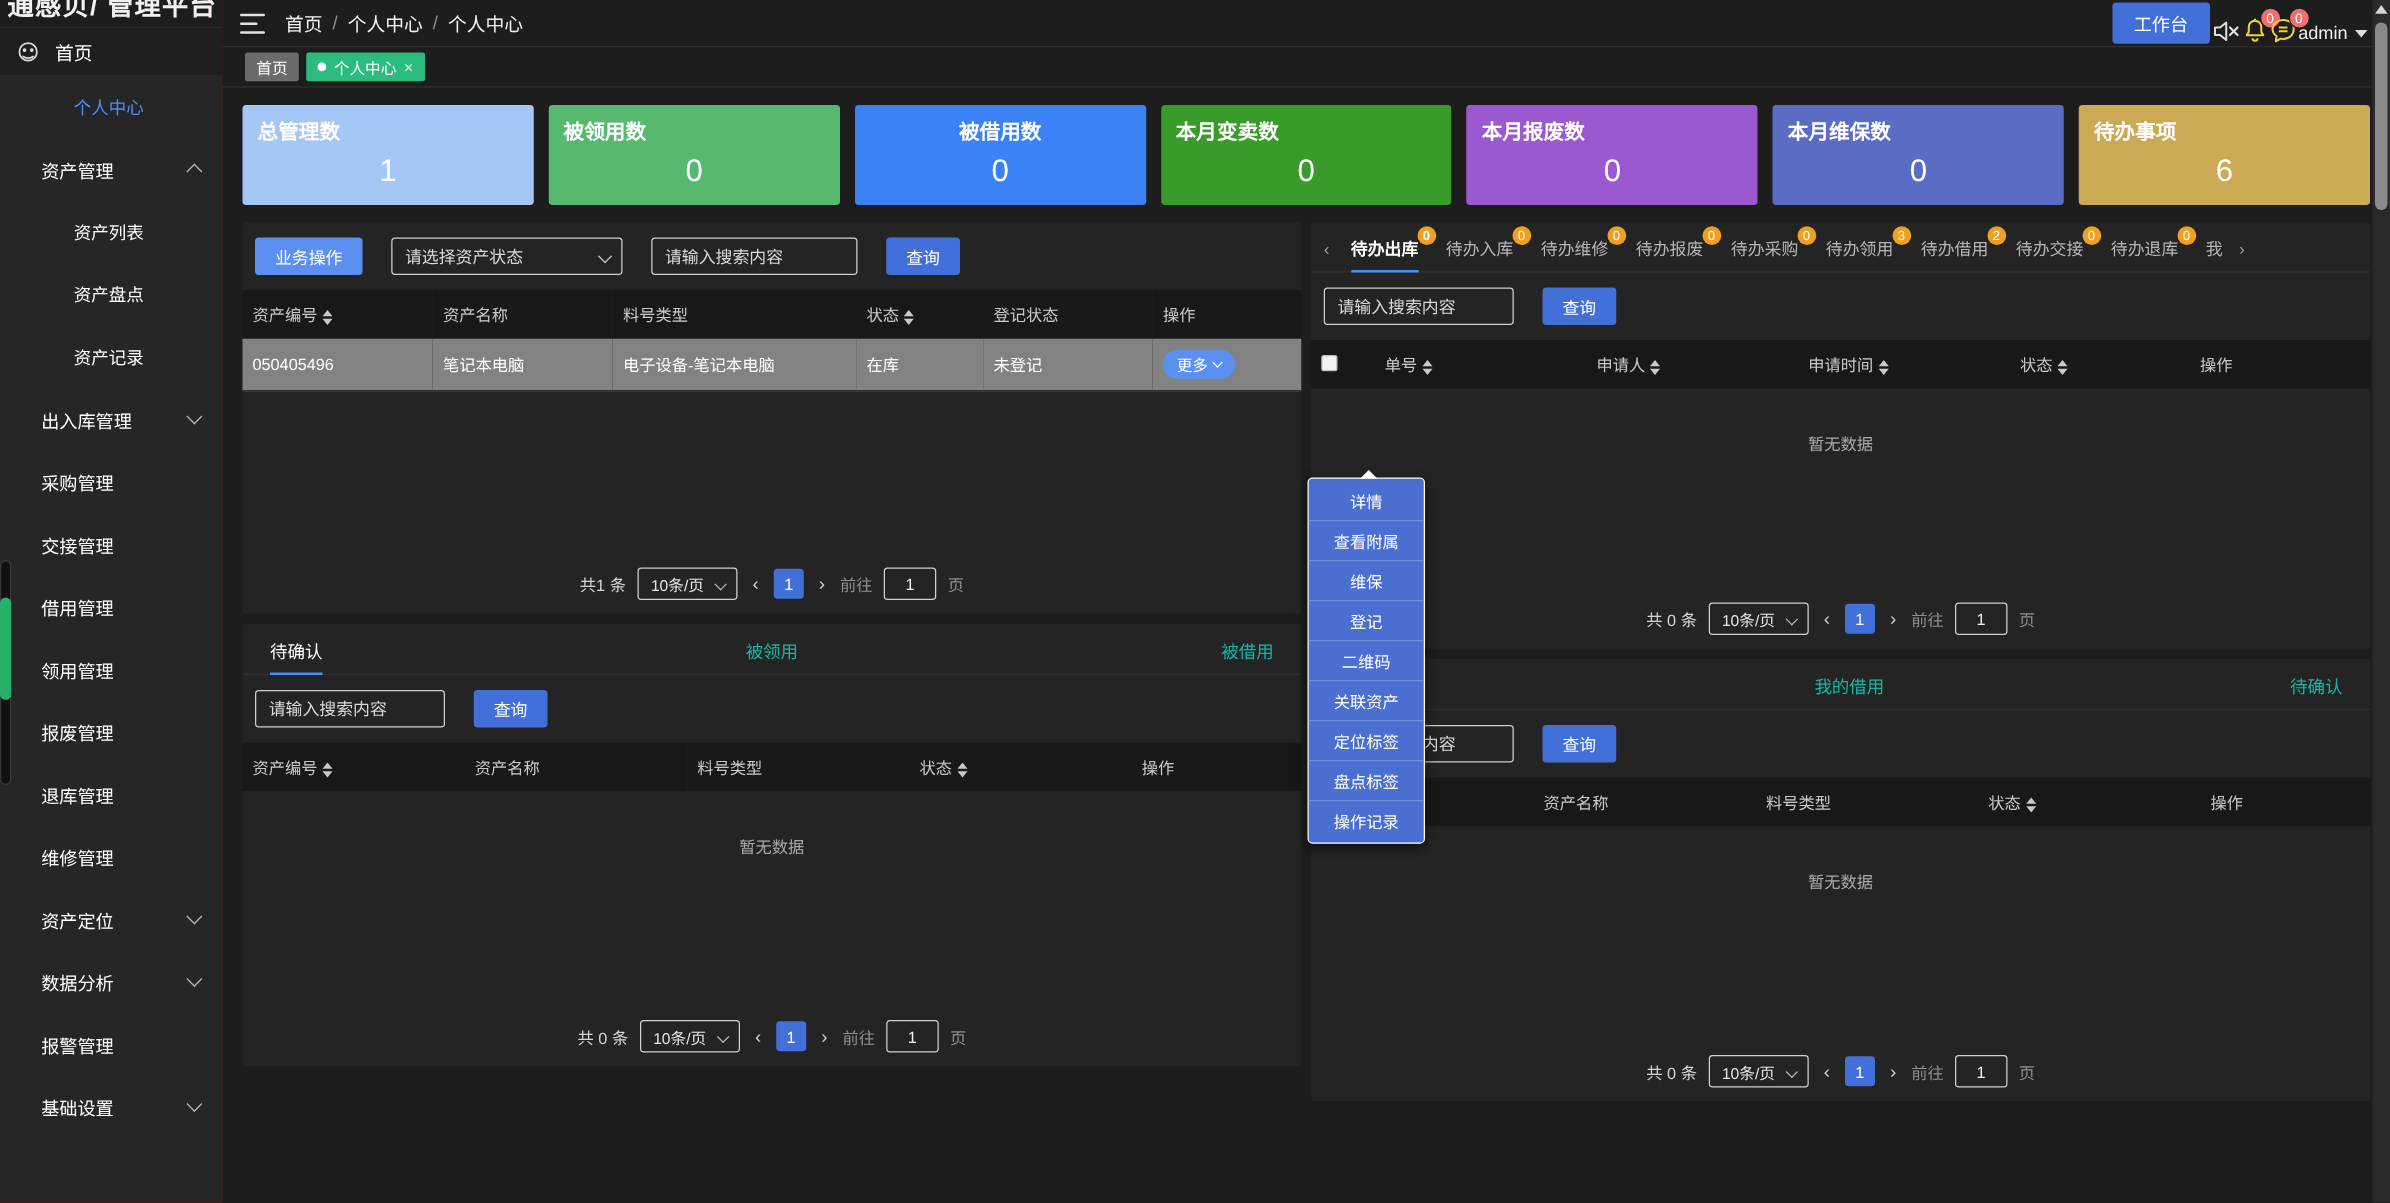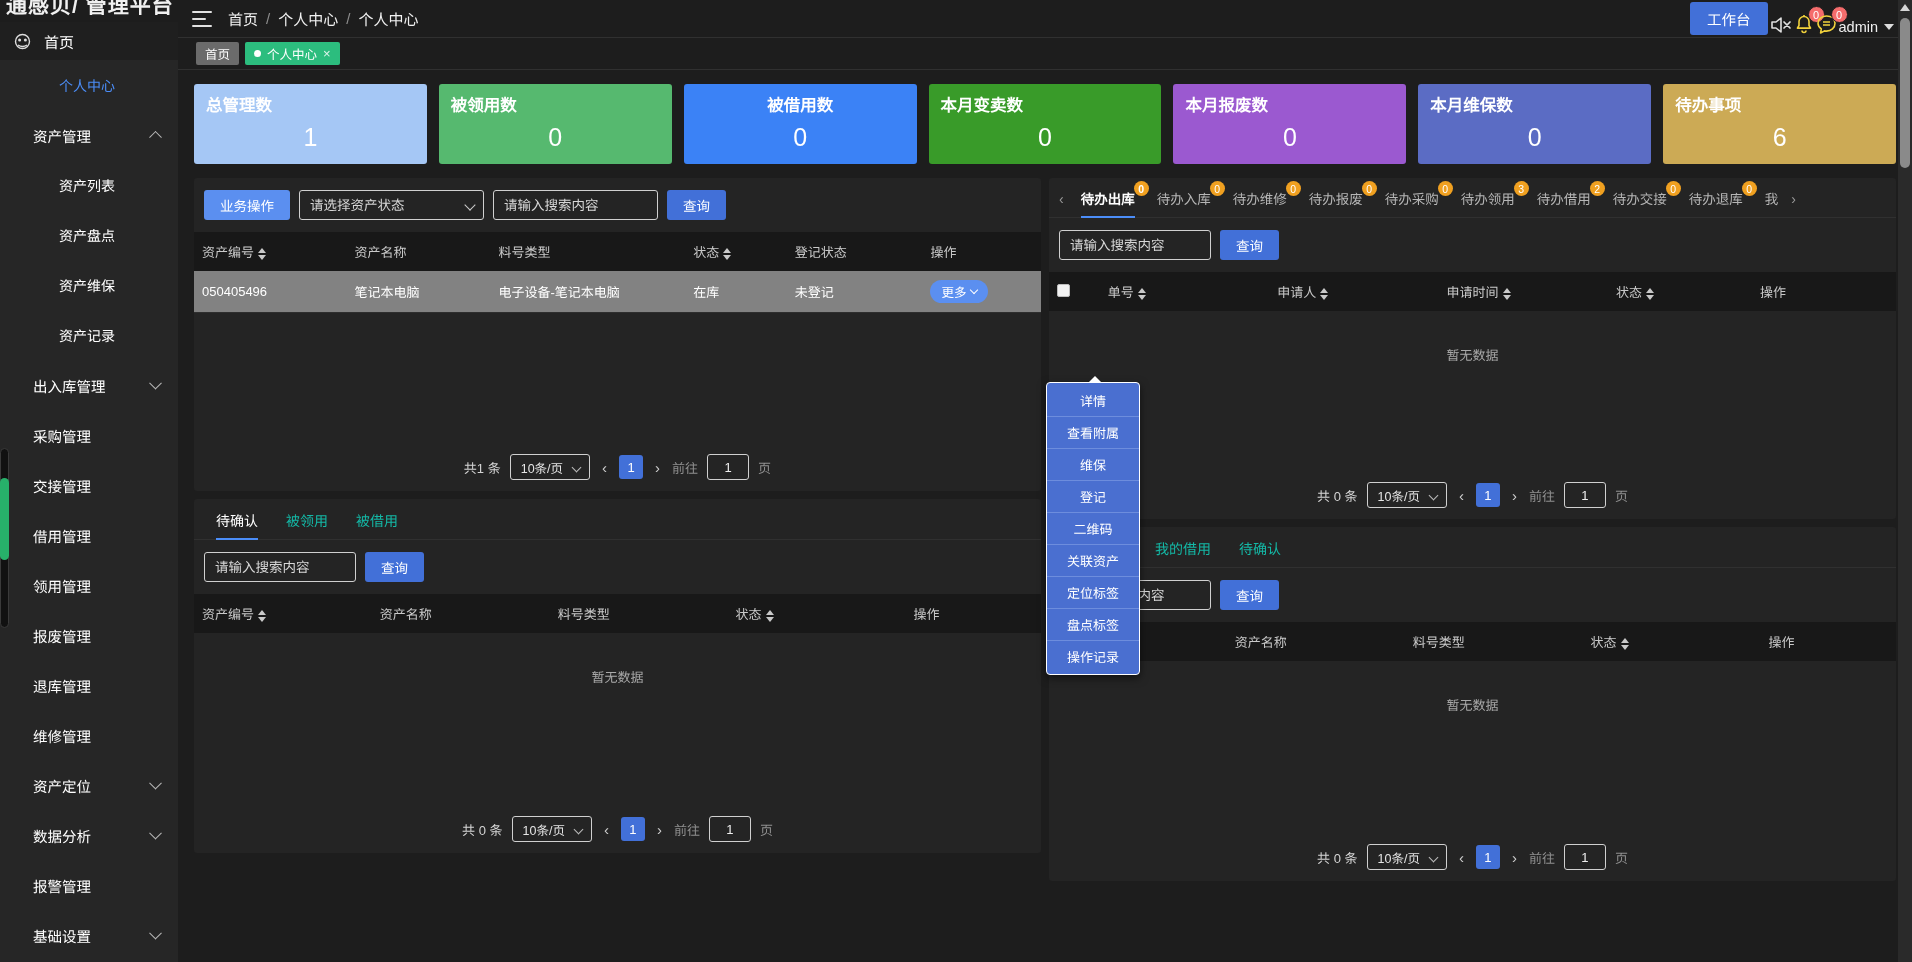--- a/index.html
+++ b/index.html
@@ -161,21 +161,21 @@
   }
   .stat .t { font-size: 16.5px; font-weight: bold; }
   .stat .v { font-size: 25px; text-align: center; margin-top: 7px; }
 
   
   .grid { display: flex; gap: 8px; }
   .col { flex: 1 1 0; display: flex; flex-direction: column; gap: 8px; }
   .panel { background: #242424; border-radius: 3px; }
 
   .panel-toolbar {
-    display: flex; gap: 9px;
+    display: flex; gap: 23px;
     padding: 12px 10px;
   }
   .ipt {
     background: transparent; border: 1px solid #d0d0d0; border-radius: 3px;
     height: 30px; padding: 0 10px; color: #eee; font-size: 13.5px;
     font-family: inherit; outline: none;
   }
   .ipt::placeholder { color: #d8d8d8; }
   .sel-wrap { position: relative; display: inline-flex; }
   .sel-wrap .chev {
@@ -275,21 +275,21 @@
   .tt .bdg {
     position: absolute; top: -7px; right: -3px;
     min-width: 15px; height: 15px; padding: 0 3px;
     background: #f0a020; color: #fff; border-radius: 8px;
     font-size: 10.5px; display: flex; align-items: center; justify-content: center;
   }
 
   
   .tabbar {
     display: flex; align-items: center; gap: 0;
-    padding: 11px 8px 0 8px; border-bottom: 1px solid #303030;
+    padding: 11px 8px 0 8px; border-bottom: 1px solid #303030; justify-content: space-between;
   }
   .tb {
     position: relative; padding: 0 14px 9px 14px;
     font-size: 14px; color: #14b8a6; cursor: pointer;
   }
   .tb.active { color: #ffffff; }
   .tb.active::after {
     content: ""; position: absolute; left: 14px; right: 14px; bottom: -1px;
     height: 2px; background: #4b8df8;
   }
@@ -365,23 +365,20 @@
       </div>
       <div class="nav-item lvl1">
         <span>资产管理</span>
         <span class="caret up"></span>
       </div>
       <div class="nav-item lvl2">
         <span>资产列表</span>
       </div>
       <div class="nav-item lvl2">
         <span>资产盘点</span>
-      </div>
-      <div class="nav-item lvl2">
-        <span>资产维保</span>
       </div>
       <div class="nav-item lvl2">
         <span>资产记录</span>
       </div>
       <div class="nav-item lvl1">
         <span>出入库管理</span>
         <span class="caret"></span>
       </div>
       <div class="nav-item lvl1">
         <span>采购管理</span>

